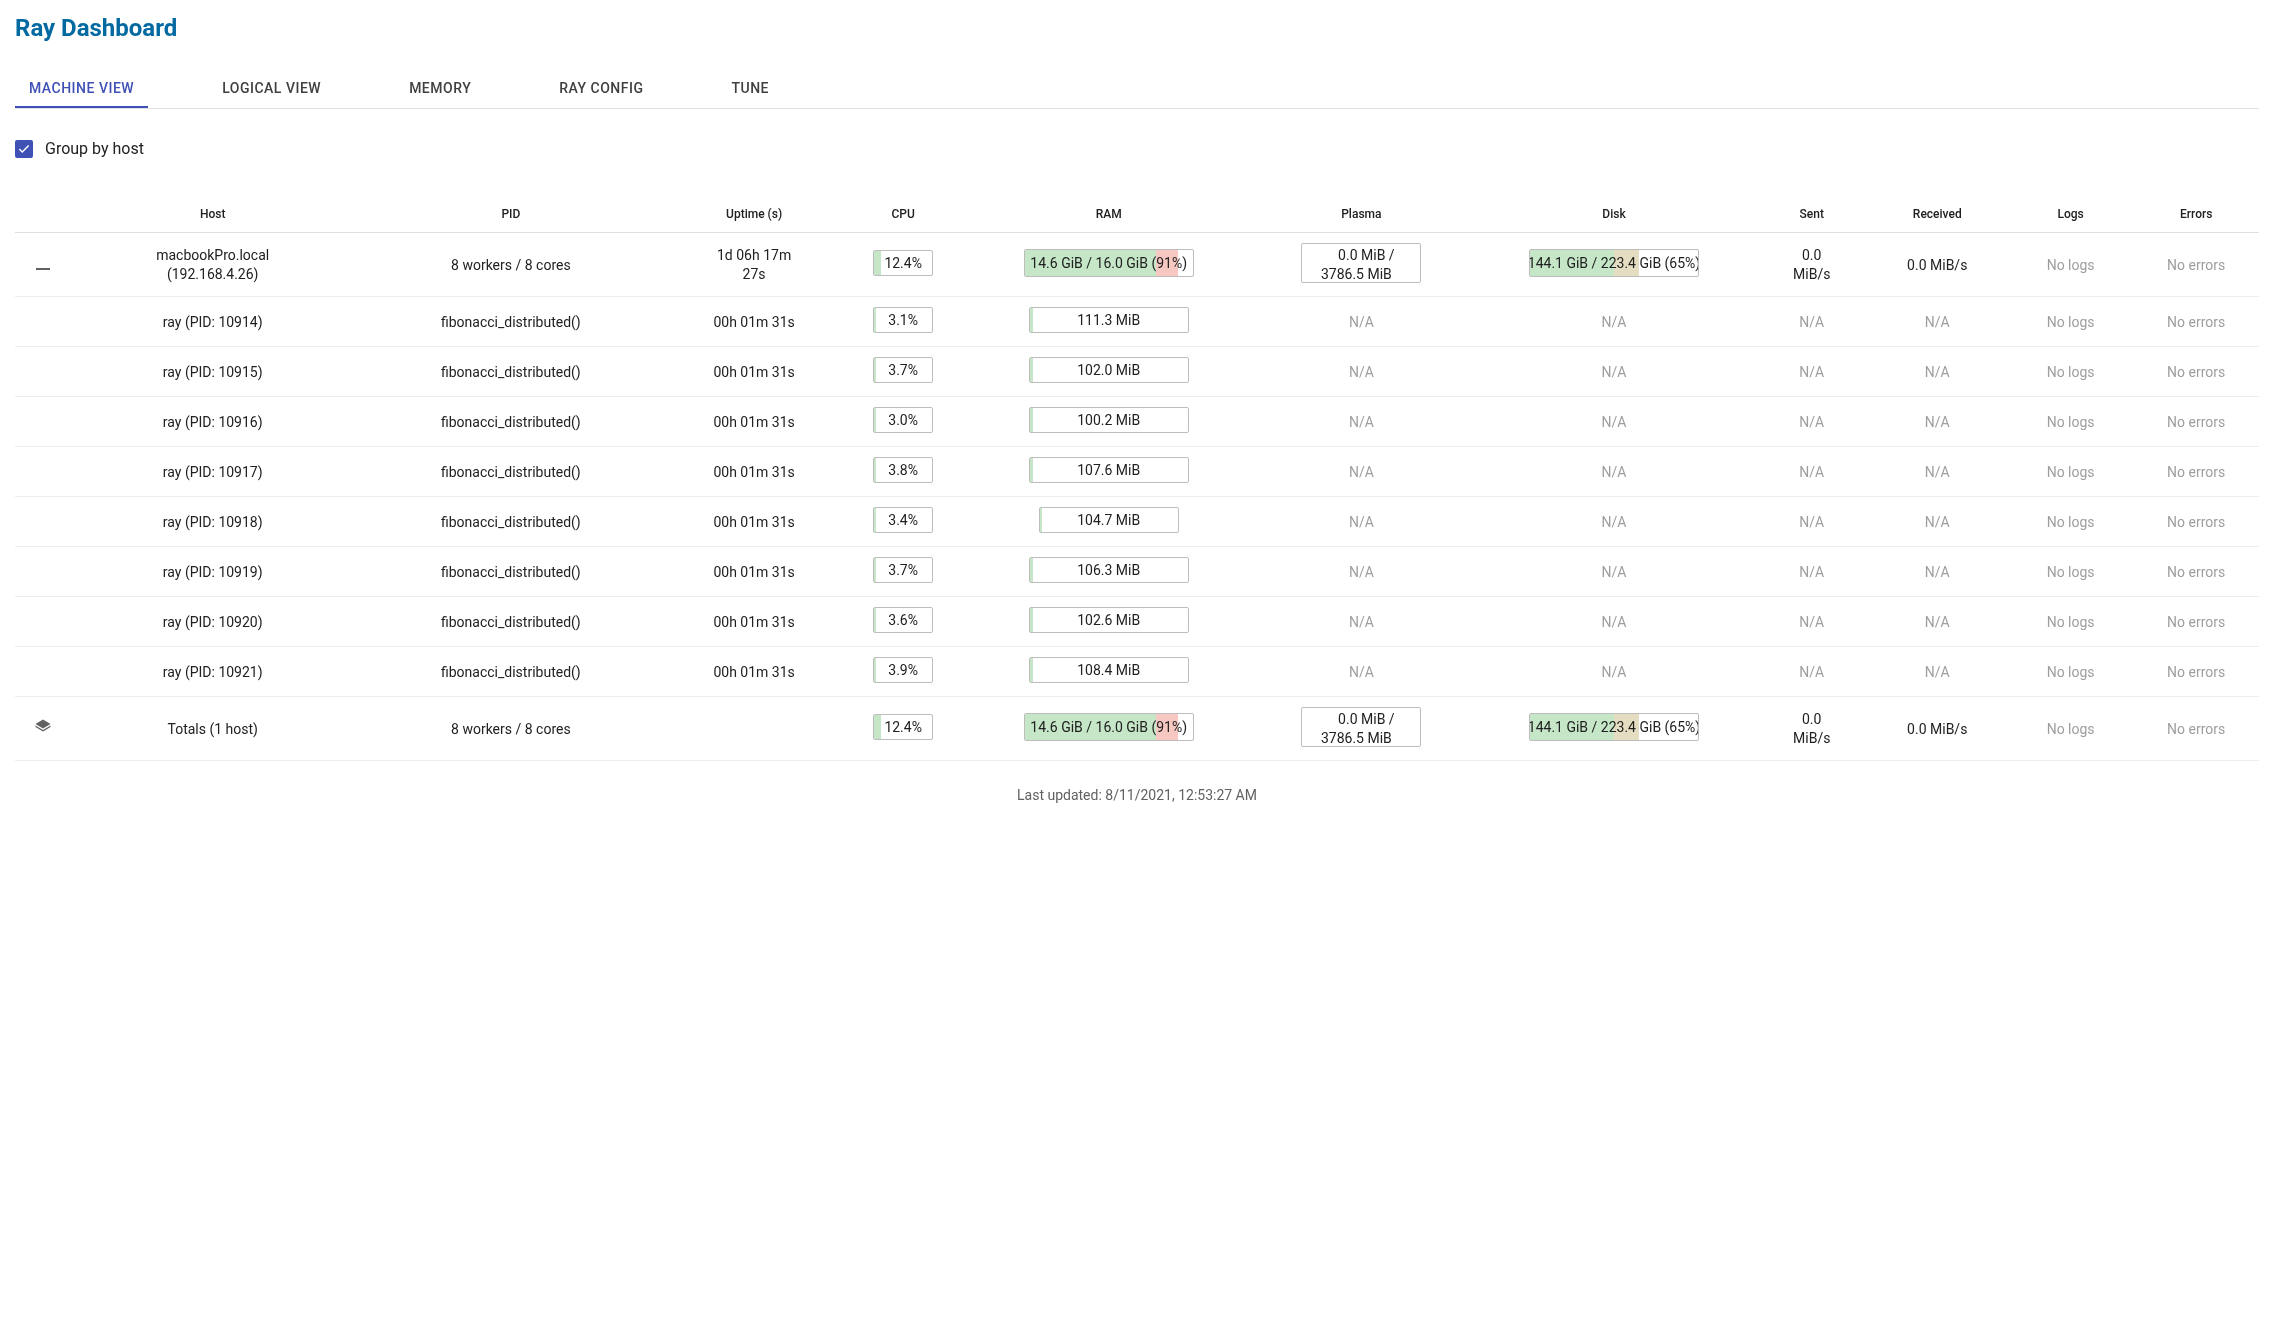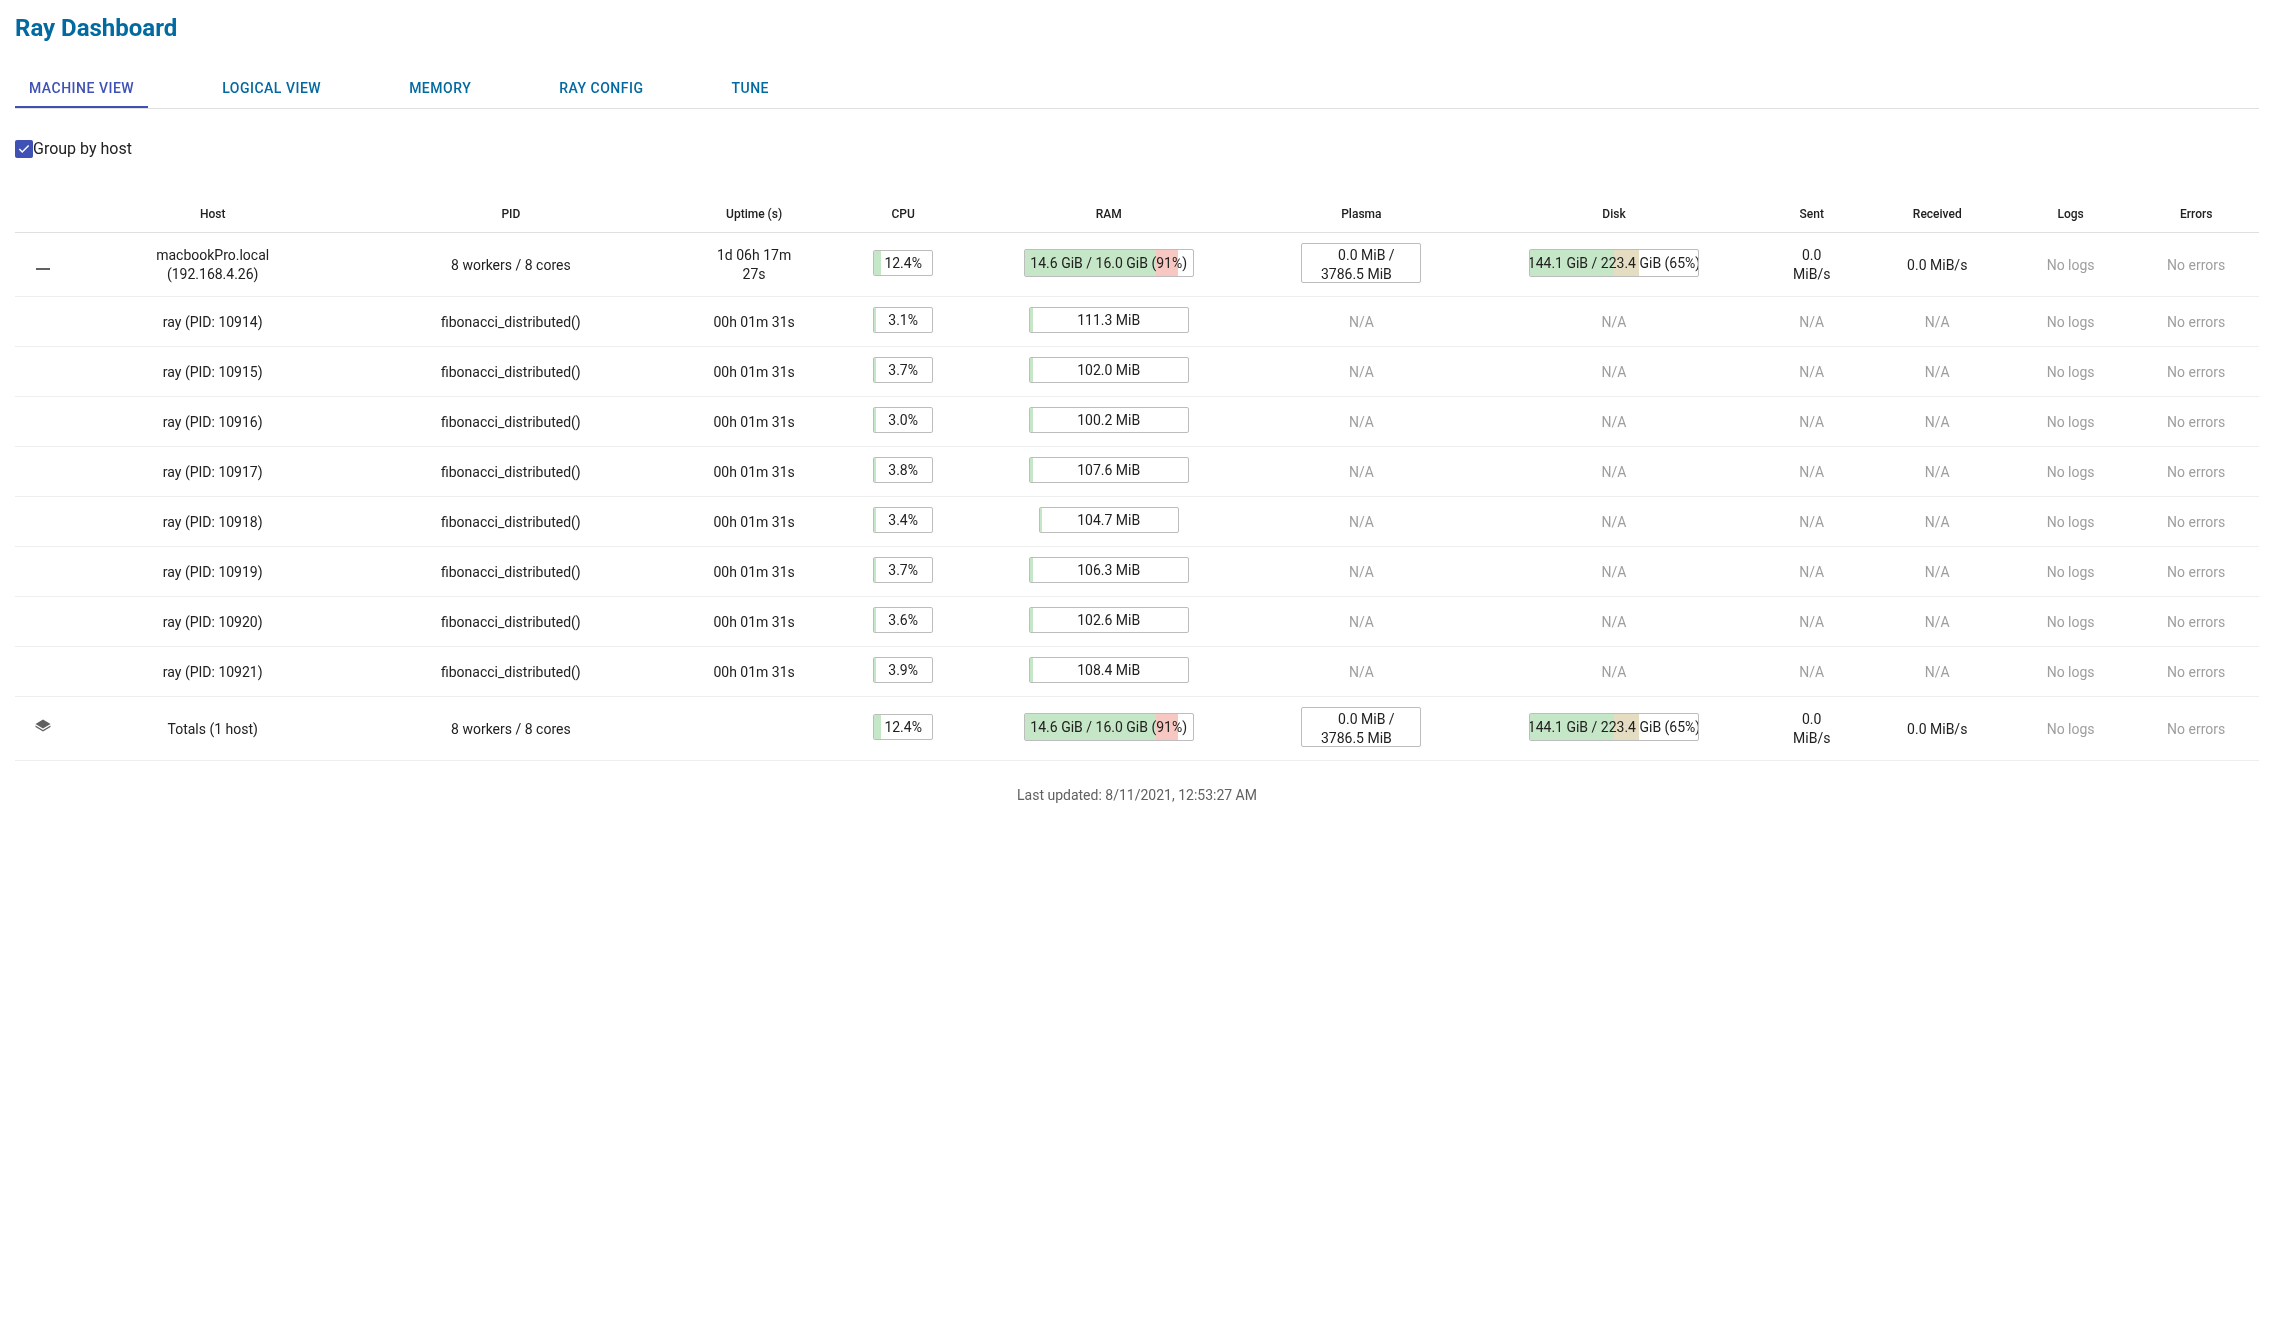--- a/index.html
+++ b/index.html
@@ -20,32 +20,33 @@
   .tabs {
     display: flex;
     gap: 60px;
     border-bottom: 1px solid #e0e0e0;
     margin-bottom: 30px;
   }
   .tab {
     font-size: 14px;
     font-weight: 500;
     letter-spacing: 0.5px;
-    color: #0369a1;
+    color: #404040;
     padding: 10px 14px;
     cursor: pointer;
     border-bottom: 2px solid transparent;
   }
   .tab.active {
     color: #3f51b5;
     border-bottom: 2px solid #3f51b5;
   }
   .controls {
     display: flex;
     align-items: center;
+    gap: 12px;
     margin-bottom: 38px;
   }
   .checkbox {
     width: 18px;
     height: 18px;
     background: #3f51b5;
     border-radius: 2px;
     display: inline-flex;
     align-items: center;
     justify-content: center;

